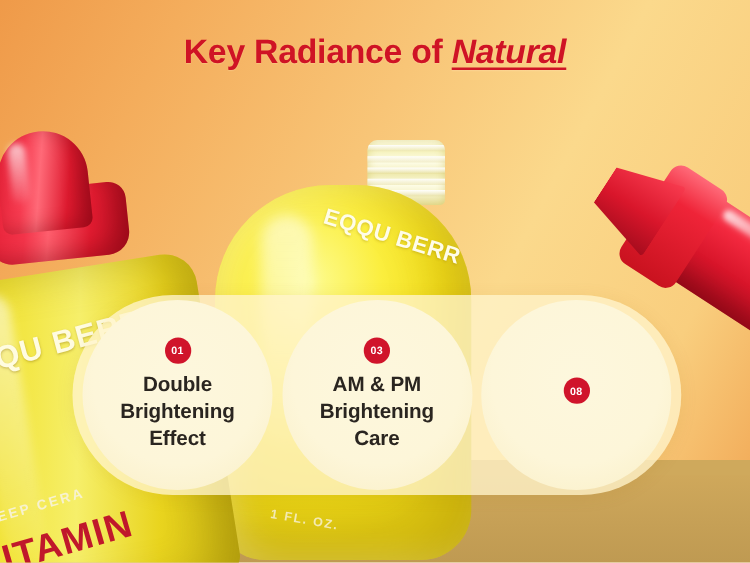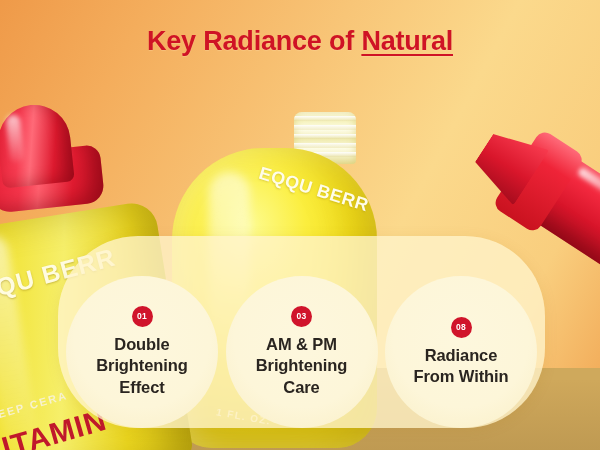--- a/index.html
+++ b/index.html
@@ -256,38 +256,39 @@
     color: #cf1325;
     font-weight: 800;
     font-size: 27px;
     line-height: 1.42;
     letter-spacing: -.2px;
     z-index: 6;
     text-shadow: 0 1px 1px rgba(255,220,170,.35);
   }
   .headline .l2 { display: block; }
   .natural {
+    font-style: italic;
     font-weight: 800;
     text-decoration: underline;
     text-underline-offset: 4px;
     text-decoration-thickness: 2px;
   }
 
   
   .panel {
     position: absolute;
     left: 58px;
     top: 236px;
     width: 487px;
-    height: 192px;
+    height: 160px;
     border-radius: 80px;
     background: rgba(255,244,202,.78);
     box-shadow: 0 2px 14px rgba(160,110,20,.10);
     display: flex;
-    align-items: flex-end;
+    align-items: center;
     justify-content: space-between;
     padding: 0 8px;
     box-sizing: border-box;
     z-index: 5;
   }
   .benefit {
     position: relative;
     width: 152px;
     height: 152px;
     border-radius: 50%;
@@ -380,19 +381,17 @@
 
     <div class="benefit">
       <div class="badge">03</div>
       <div class="benefit-text">AM &amp; PM
 Brightening
 Care</div>
     </div>
 
     <div class="benefit">
       <div class="badge">08</div>
-      <div class="benefit-text">Radiance
-From Within</div>
     </div>
 
   </div>
 
 </div>
 
 </body></html>

